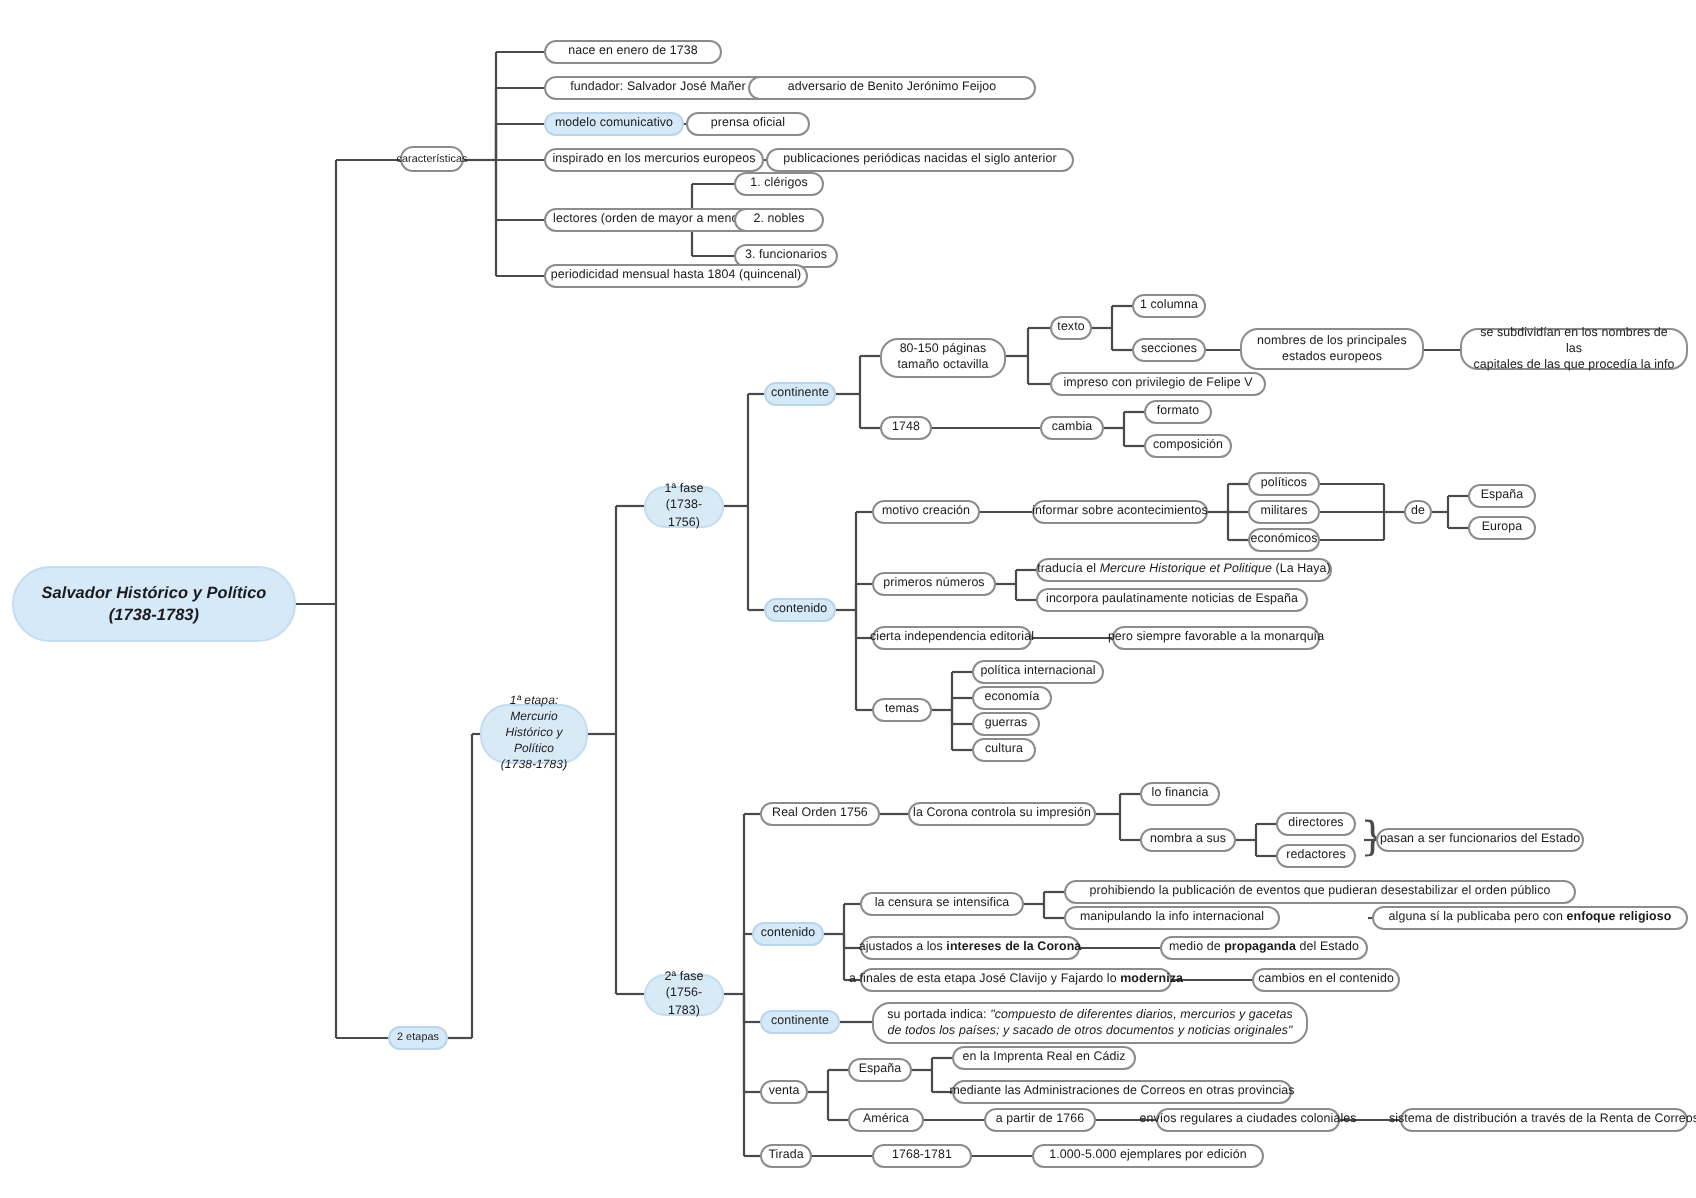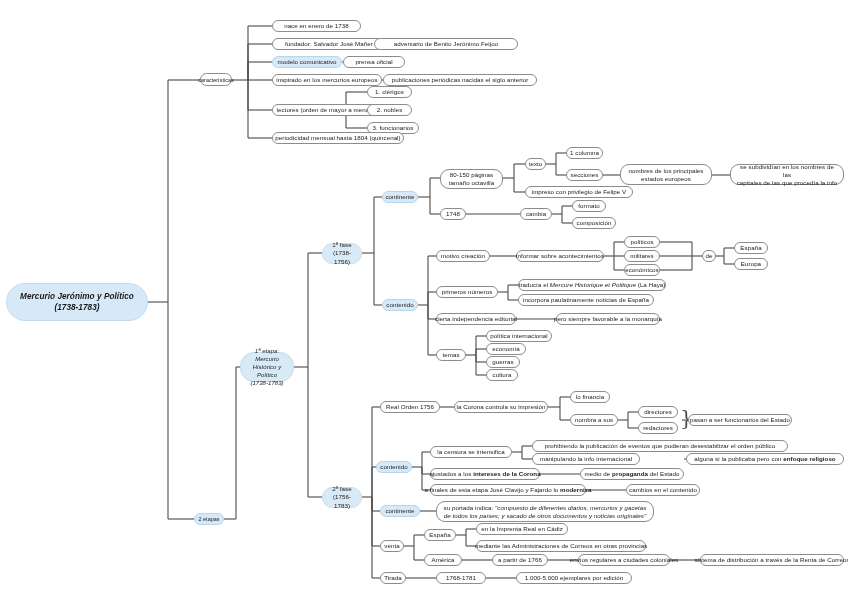--- a/index.html
+++ b/index.html
@@ -243,21 +243,21 @@
       <path d="M462,560 H492"></path>
       <path d="M548,560 H578"></path>
       <path d="M670,560 H700"></path>
 
       <path d="M406,578 H436"></path>
       <path d="M486,578 H516"></path>
     </g>
   </svg>
 
   <div class="node root multi" style="left:6px;top:283px;width:142px;height:38px;flex-direction:column;">
-    <span>Mercurio Jerónimo y Político</span>
+    <span>Salvador Histórico y Político</span>
     <span>(1738-1783)</span>
   </div>
 
   <div class="node" style="left:200px;top:73px;width:32px;height:13px;font-size:5.4px;">
     <span>características</span>
   </div>
 
   <div class="node" style="left:272px;top:20px;width:89px;height:12px;">
     <span>nace en enero de 1738</span>
   </div>

